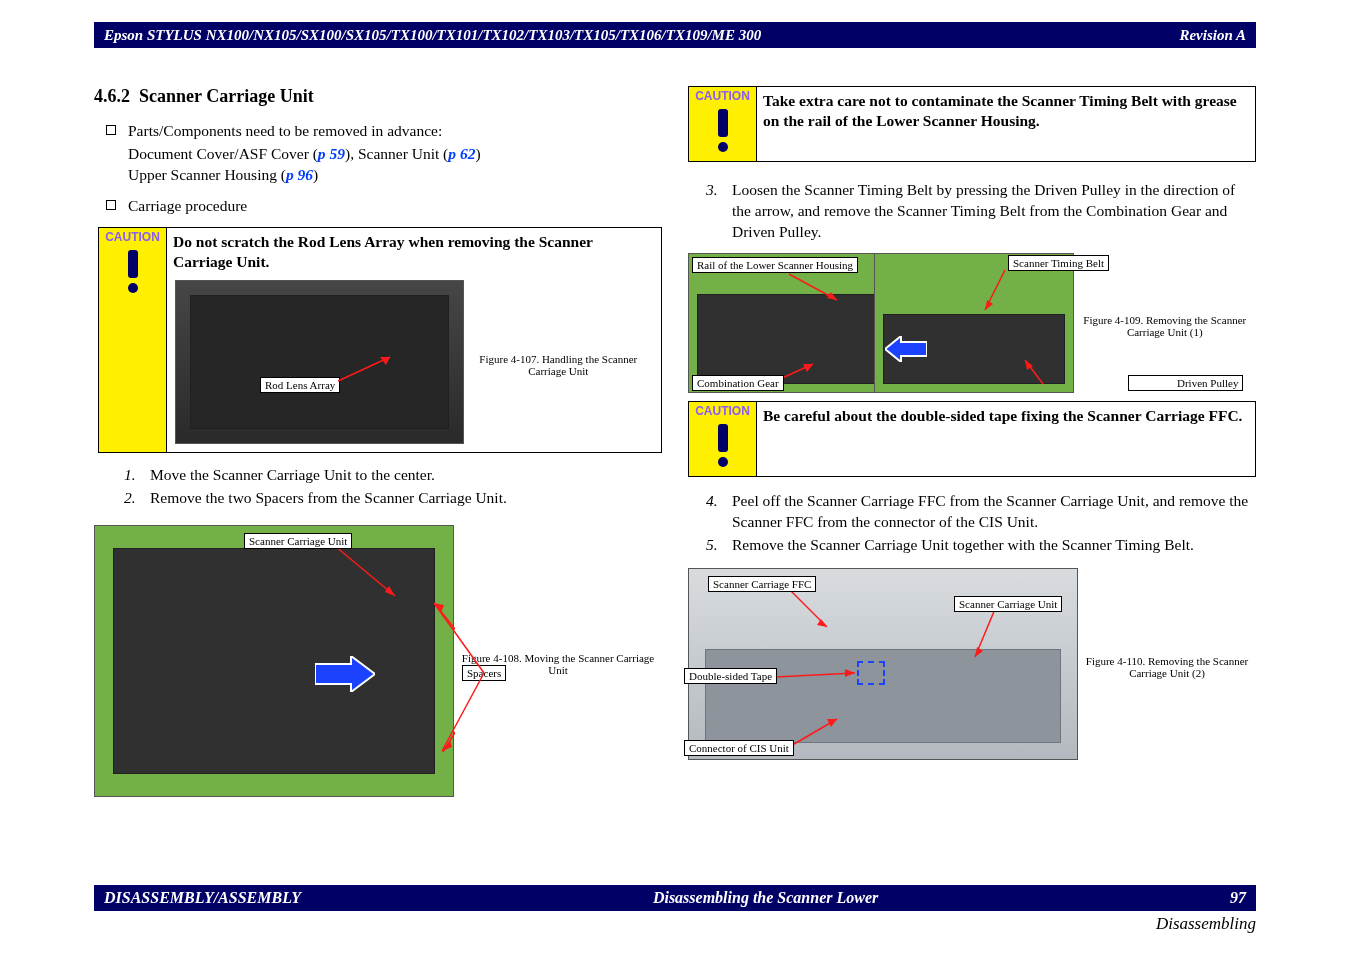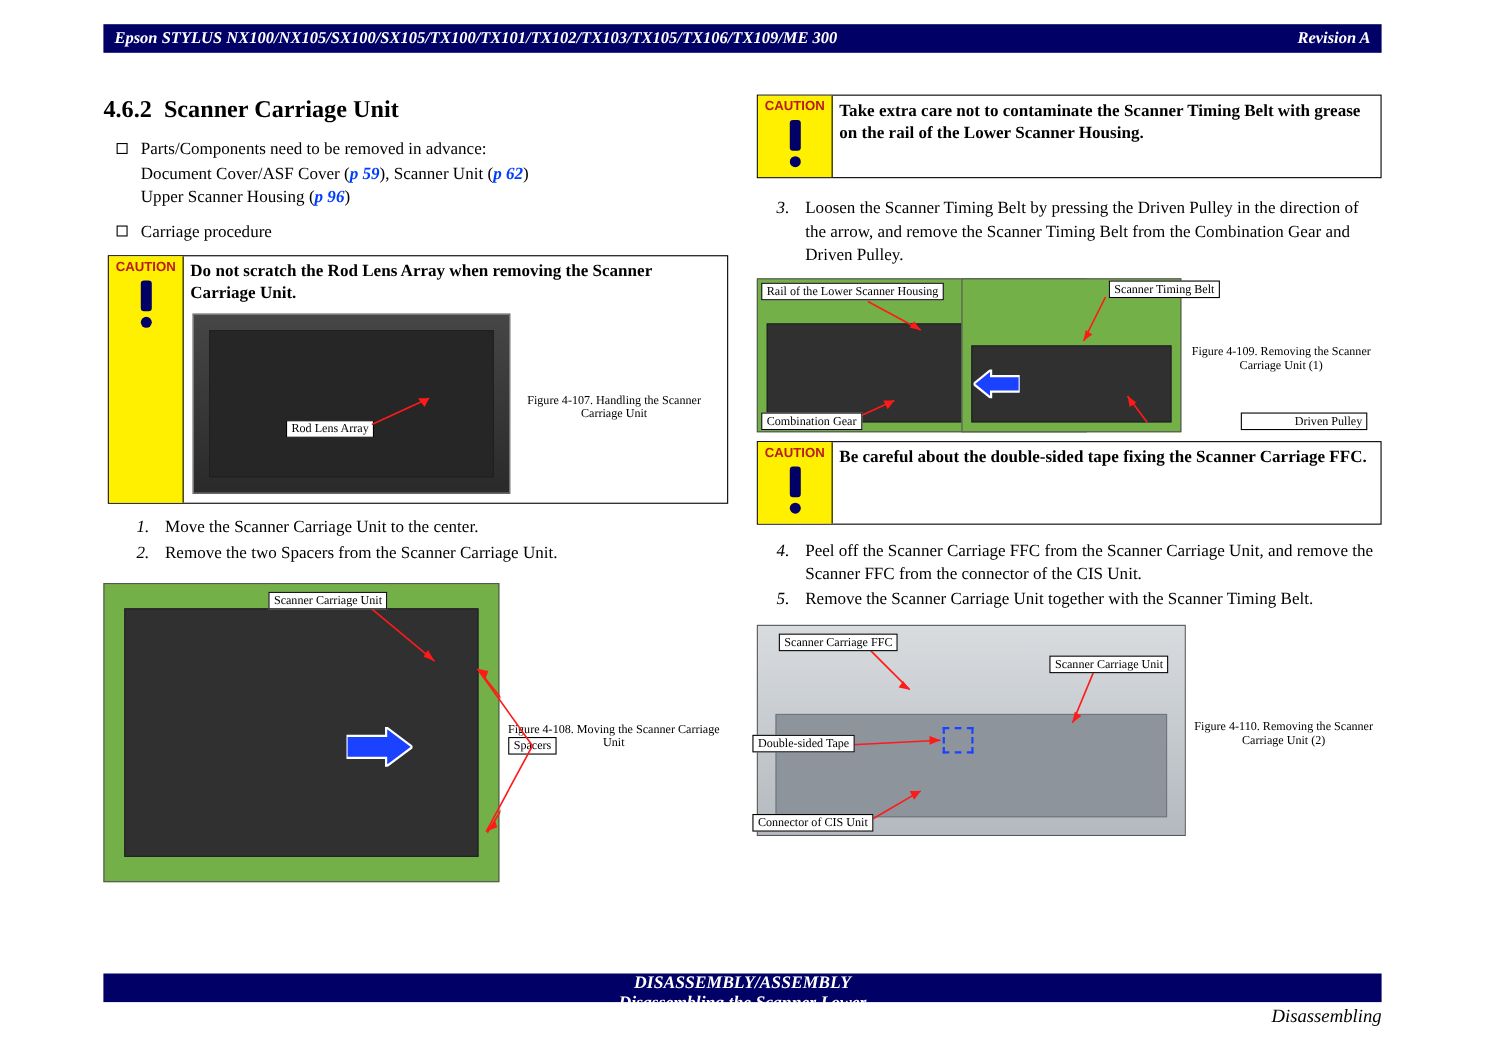--- a/index.html
+++ b/index.html
@@ -31,41 +31,40 @@
     background: #000066;
     color: #fff;
     height: 26px;
     display: flex;
     align-items: center;
     justify-content: space-between;
     padding: 0 10px;
     font-weight: bold;
     font-style: italic;
     font-size: 16px;
-    flex-direction: column;
   }
   .confidential {
     position: absolute;
     right: 94px;
     top: 914px;
     font-style: italic;
     font-size: 17px;
   }
   .content {
     position: absolute;
     left: 94px; right: 94px; top: 60px; bottom: 80px;
     display: flex;
     gap: 26px;
   }
   .col {
     width: 50%;
     position: relative;
   }
   .section-title {
-    font-size: 22px;
+    font-size: 18px;
     font-weight: bold;
     margin-top: 26px;
     margin-bottom: 14px;
   }
   .bullet-row {
     display: flex;
     margin-left: 12px;
     margin-bottom: 2px;
     font-size: 15.5px;
     line-height: 1.35;
@@ -95,21 +94,21 @@
     flex-direction: column;
     align-items: center;
     padding-top: 2px;
     padding-bottom: 6px;
     flex-shrink: 0;
   }
   .caution-label {
     font-family: Arial, Helvetica, sans-serif;
     font-weight: bold;
     font-size: 12px;
-    color: #b91c1c;
+    color: #8b5cf6;
     margin-bottom: 2px;
   }
   .caution-badge svg { display: block; }
   .caution-text {
     padding: 4px 6px 4px 6px;
     font-size: 15.5px;
     font-weight: bold;
     line-height: 1.3;
     flex: 1;
   }

